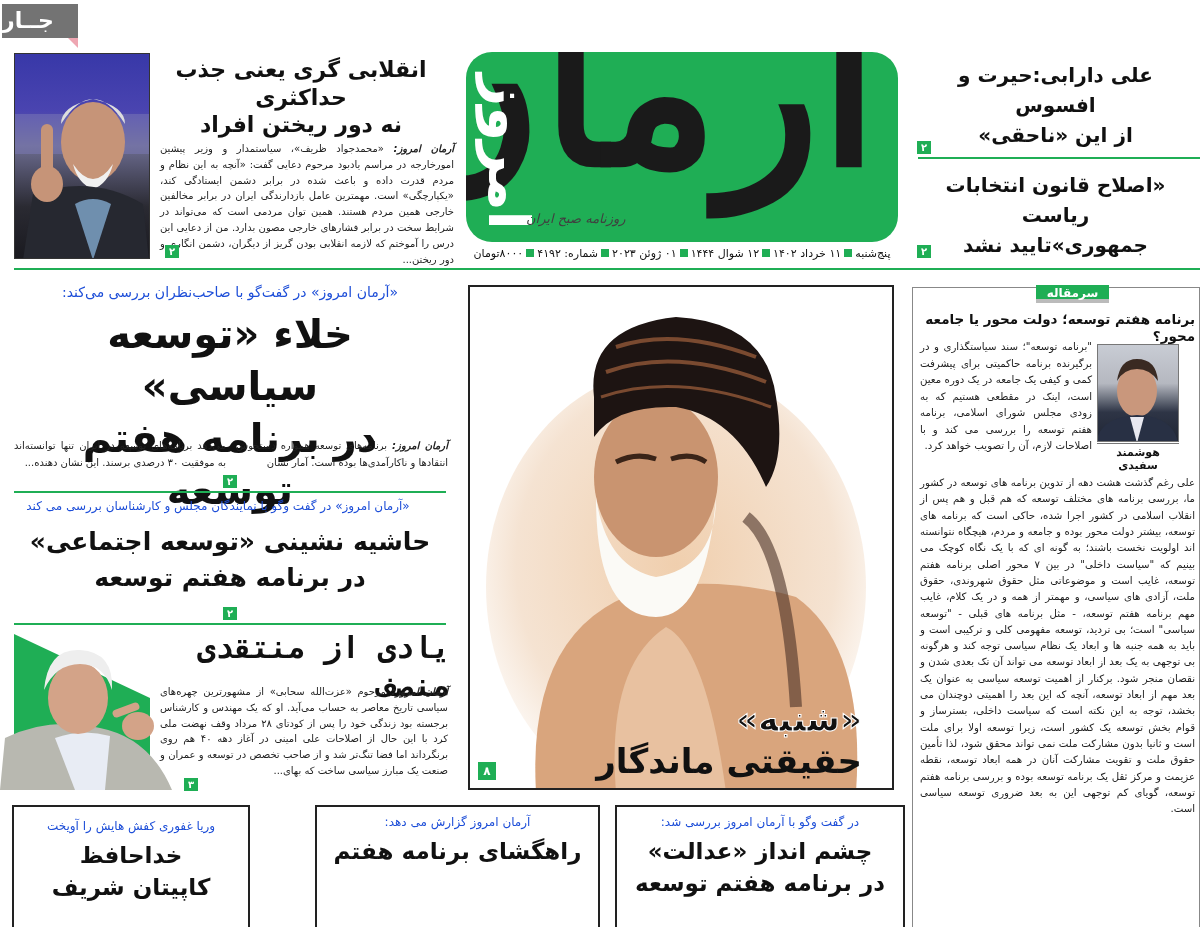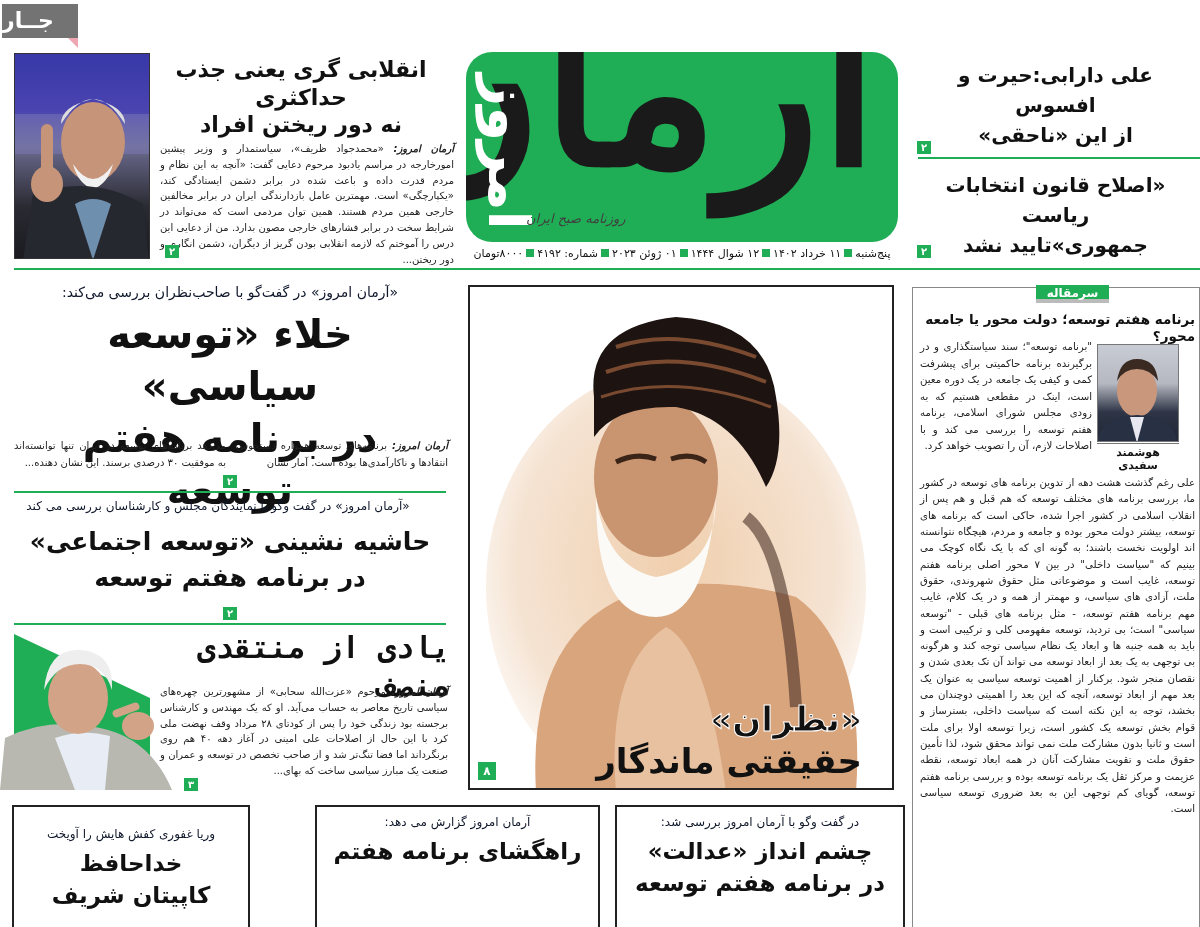--- a/index.html
+++ b/index.html
@@ -5,21 +5,21 @@
   * { box-sizing: border-box; margin: 0; padding: 0; }
   html, body { width: 1200px; height: 927px; overflow: hidden; background: #ffffff; }
   body { position: relative; font-family: "DejaVu Sans", sans-serif; color: #111; direction: rtl; }
   .abs { position: absolute; }
   .page-badge {
     display: inline-block; background: #1fae55; color: #fff; font-size: 10px; font-weight: bold;
     width: 14px; height: 13px; line-height: 13px; text-align: center; direction: ltr;
   }
   .hline { position: absolute; height: 2px; background: #1fae55; }
   .head { font-family: "DejaVu Sans", sans-serif; font-weight: bold; text-align: center; line-height: 1.25; color: #111; }
-  .kicker { color: #0f172a; text-align: center; font-size: 14px; }
+  .kicker { color: #1d4ed8; text-align: center; font-size: 14px; }
   .body-text { font-size: 10.5px; line-height: 1.65; text-align: justify; color: #222; }
   .body-text b { font-weight: bold; font-style: italic; }
 
   
   #jar { left: 2px; top: 4px; width: 76px; height: 34px; background: #737373; color: #fff;
     font-weight: bold; font-size: 22px; line-height: 34px; text-align: left; }
   #jar:after { content: ""; position: absolute; right: 0; bottom: -10px; border-top: 10px solid #eea6b2; border-left: 10px solid transparent; }
 
   
   #masthead { left: 466px; top: 52px; width: 432px; height: 190px; border-radius: 26px; background: #1fae55; overflow: hidden; }
@@ -140,21 +140,21 @@
     <ellipse cx="190" cy="190" rx="62" ry="80" fill="#c99470"></ellipse>
     <path d="M130 210 Q130 330 190 330 Q240 330 250 210 Q250 280 190 290 Q140 280 130 210Z" fill="#fbfaf6"></path>
     <path d="M128 110 Q120 40 210 30 Q300 35 310 110 Q320 170 300 200 Q270 130 210 120 Q150 118 128 150Z" fill="#1d1412"></path>
     <path d="M150 60 Q210 40 290 70" stroke="#7a4a30" stroke-width="4" fill="none"></path>
     <path d="M140 85 Q210 60 300 95" stroke="#7a4a30" stroke-width="4" fill="none"></path>
     <path d="M135 110 Q210 85 305 120" stroke="#7a4a30" stroke-width="3" fill="none"></path>
     <path d="M150 175 Q170 165 190 172" stroke="#3a2418" stroke-width="5" fill="none"></path>
     <path d="M205 172 Q225 165 240 175" stroke="#3a2418" stroke-width="5" fill="none"></path>
     <path d="M280 230 Q320 260 330 420" stroke="#4a3026" stroke-width="12" fill="none" opacity="0.6"></path>
   </svg>
-  <div class="head" style="position:absolute; right:30px; bottom:48px; font-size:34px; text-align:right; -webkit-text-stroke:1px #fff;">«نظران»</div>
+  <div class="head" style="position:absolute; right:30px; bottom:48px; font-size:34px; text-align:right; -webkit-text-stroke:1px #fff;">«شنبه»</div>
   <div class="head" style="position:absolute; right:30px; bottom:6px; font-size:34px; text-align:right;">حقیقتی ماندگار</div>
   <span class="page-badge" style="position:absolute; left:8px; bottom:8px; width:18px; height:18px; line-height:18px; font-size:12px;">۸</span>
 </div>
 
 <div class="abs" style="left:912px; top:287px; width:288px; height:640px; border:1px solid #888; border-bottom:none;"></div>
 <div class="abs" style="left:1036px; top:285px; width:73px; height:18px; background:#1fae55; color:#fff; font-size:12px; font-weight:bold; text-align:center; line-height:17px; border-bottom:4px solid #bbb;">سرمقاله</div>
 <div class="abs head" style="left:920px; top:311px; width:275px; font-size:13.5px; text-align:right;">برنامه هفتم توسعه؛ دولت محور یا جامعه محور؟</div>
 <div id="saeedi-photo" class="photo">
   <svg width="82" height="98" viewBox="0 0 82 98">
     <ellipse cx="41" cy="46" rx="20" ry="26" fill="#c9977c"></ellipse>
@@ -176,18 +176,18 @@
     <div>در برنامه هفتم توسعه</div>
   </div>
 </div>
 <div class="abs" style="left:315px; top:805px; width:285px; height:130px; border:2px solid #222;">
   <div class="kicker" style="margin-top:8px; font-size:12px;">آرمان امروز گزارش می دهد:</div>
   <div class="head" style="font-size:23px; margin-top:6px; line-height:1.4;">
     <div>راهگشای برنامه هفتم</div>
   </div>
 </div>
 <div class="abs" style="left:12px; top:805px; width:238px; height:130px; border:2px solid #222;">
-  <div class="kicker" style="margin-top:20px; font-size:12px;">وریا غفوری کفش هایش را آویخت</div>
+  <div class="kicker" style="margin-top:12px; font-size:12px;">وریا غفوری کفش هایش را آویخت</div>
   <div class="head" style="font-size:23px; margin-top:6px; line-height:1.4;">
     <div>خداحافظ</div>
     <div>کاپیتان شریف</div>
   </div>
 </div>
 
 </body></html>

